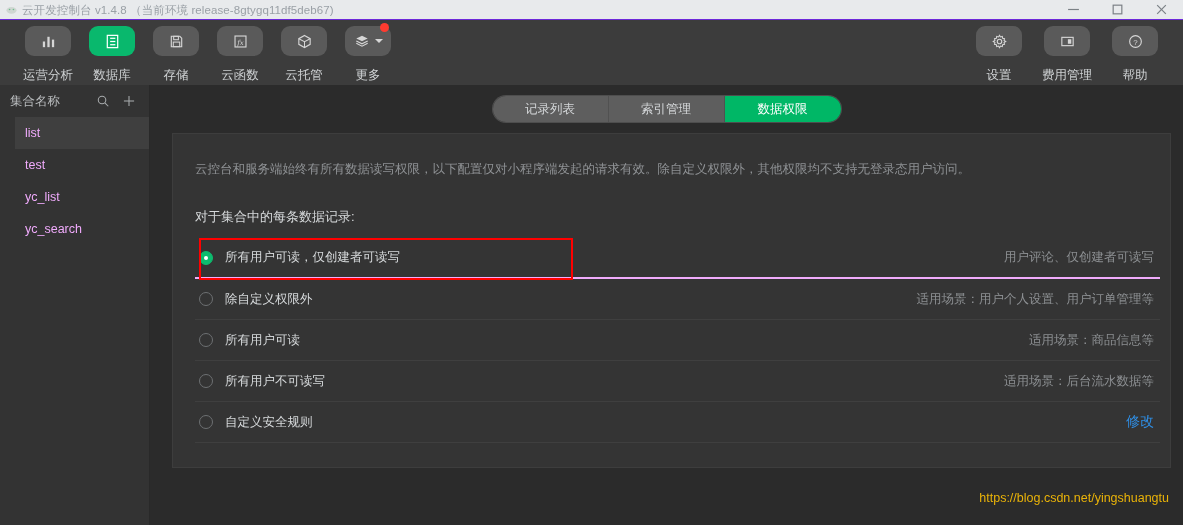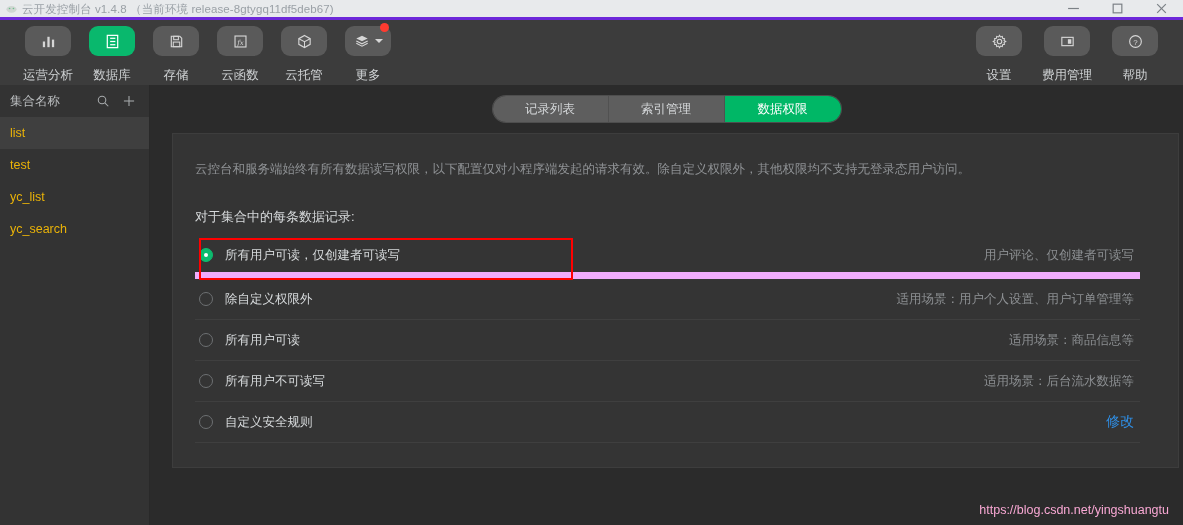--- a/index.html
+++ b/index.html
@@ -17,21 +17,21 @@
     background: #2b2b2b;
   }
 
   
   .titlebar {
     height: 20px;
     background: #e8eaec;
     display: flex;
     align-items: center;
     flex: 0 0 20px;
-    border-bottom: 3px solid #6d28d9;
+    border-bottom: 1px solid #6d28d9;
   }
   .tb-logo {
     width: 22px; height: 20px;
     display: flex; align-items: center; justify-content: center;
     flex: 0 0 22px;
   }
   .tb-logo svg { display:block; }
   .tb-title {
     font-size: 11.5px;
     color: #9aa0a6;
@@ -126,21 +126,22 @@
     color: #a8abad;
   }
   .sb-act svg { display: block; }
   .sb-list { flex: 1 1 auto; padding-top: 0; }
   .sb-item {
     height: 32px;
     display: flex;
     align-items: center;
     padding: 0 10px;
     font-size: 12.5px;
-    color: #eab308;
+    color: #f0abfc;
+    margin-left: 15px;
   }
   .sb-item.selected { background: #3f3f3f; }
 
   
   .content {
     flex: 1 1 auto;
     background: #2b2b2b;
     position: relative;
     display: flex;
     flex-direction: column;
@@ -164,26 +165,26 @@
     display: flex; align-items: center; justify-content: center;
     font-size: 12.5px;
     color: #d4d7d9;
     background: #5e5e5e;
     border-right: 1px solid #515151;
   }
   .tab:last-child { border-right: none; }
   .tab.active { background: #00b766; color: #ffffff; }
 
   .card {
-    margin: 0 4px 0 22px;
+    margin: 0 12px 0 22px;
     background: #343434;
     border: 1px solid #3d3d3d;
     flex: 0 0 auto;
     height: 335px;
-    padding: 26px 38px 0 22px;
+    padding: 26px 10px 0 22px;
     position: relative;
   }
   .card-desc {
     font-size: 12.5px;
     color: #8f9295;
     line-height: 18px;
   }
   .card-heading {
     margin-top: 30px;
     font-size: 13px;
@@ -191,21 +192,21 @@
   }
   .opt-list { margin-top: 12px; }
   .opt-row {
     height: 41px;
     display: flex;
     align-items: center;
     border-bottom: 1px solid #3f3f3f;
     position: relative;
     padding: 0 6px 0 4px;
   }
-  .opt-row:first-child { border-bottom: 7px solid #f0abfc; }
+  .opt-row:first-child { border-bottom: 2px solid #f0abfc; }
   .radio {
     width: 14px; height: 14px;
     border-radius: 50%;
     border: 1px solid #6d7072;
     flex: 0 0 14px;
     position: relative;
     background: transparent;
   }
   .radio.checked {
     background: #0dbb6e;
@@ -241,23 +242,23 @@
     pointer-events: none;
     left: 4px;
     top: 0;
     width: 374px;
     height: 42px;
   }
 
   .watermark {
     position: absolute;
     right: 14px;
-    bottom: 8px;
-    font-size: 12.5px;
-    color: #f9a8d4;
+    bottom: 20px;
+    font-size: 12.5px;
+    color: #eab308;
   }
 </style>
 </head>
 <body>
 
 <div id="app">
 
   <div class="titlebar">
     <div class="tb-logo">
       <svg width="13" height="13" viewBox="0 0 16 16">

